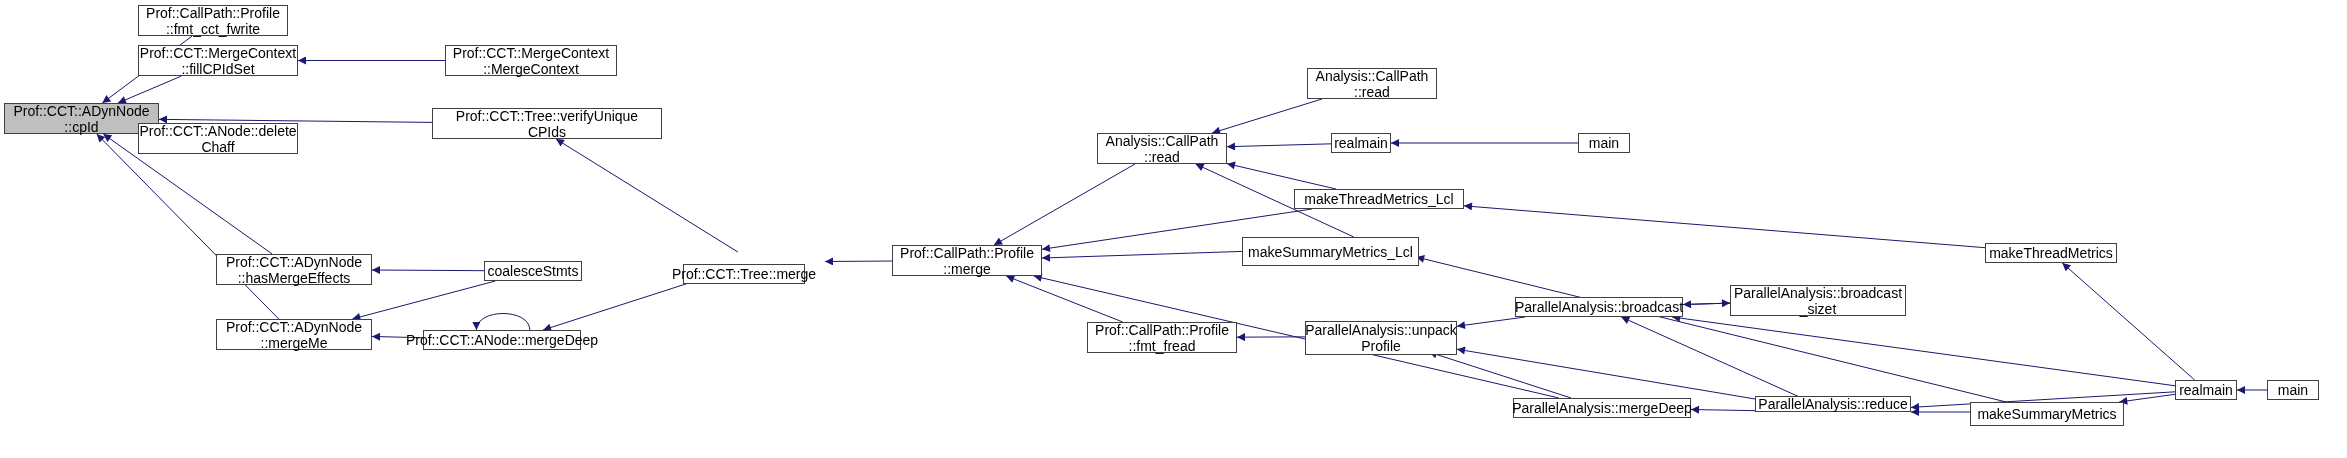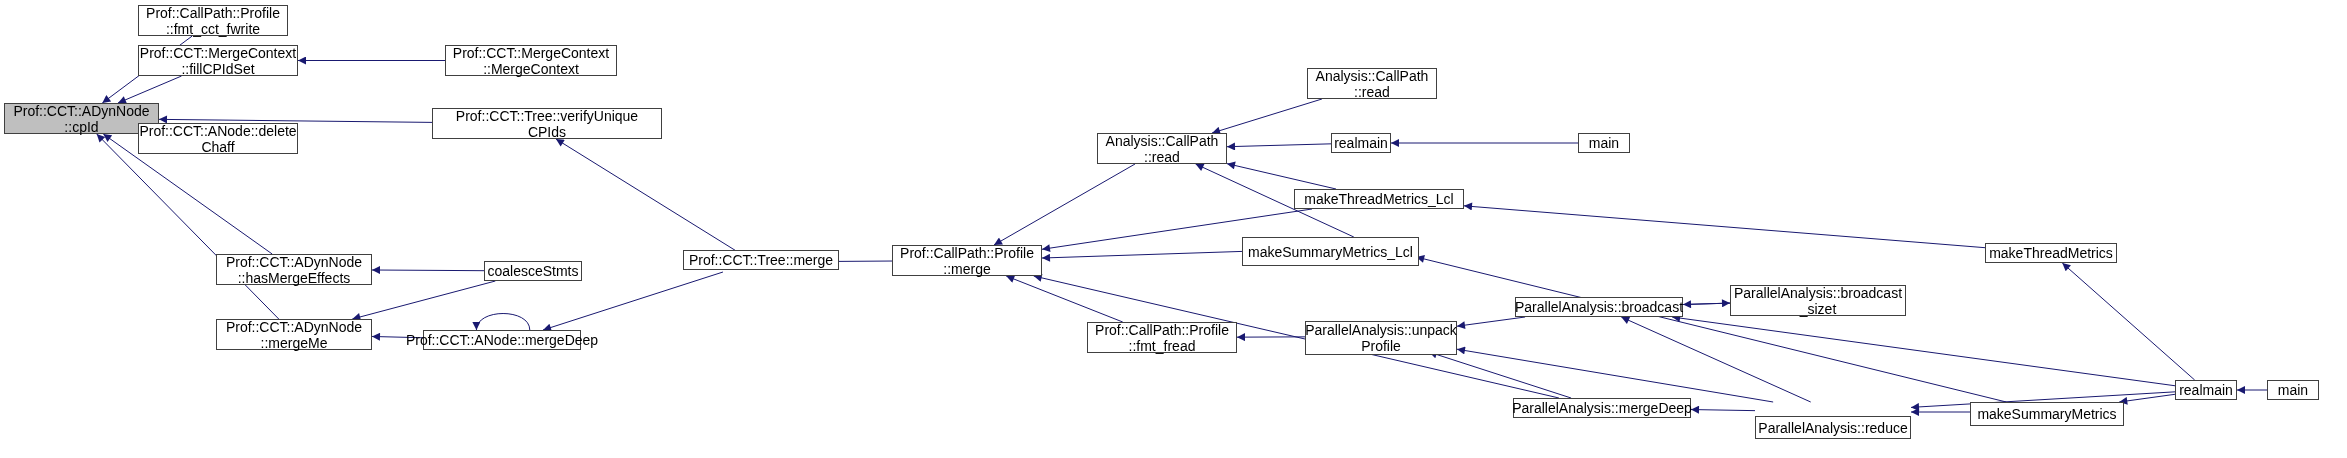--- a/index.html
+++ b/index.html
@@ -72,37 +72,37 @@
   <div class="node" style="left:432px;top:108px;width:230px;height:31px">Prof::CCT::Tree::verifyUnique
 CPIds</div>
   <div class="node" style="left:138px;top:123px;width:160px;height:31px">Prof::CCT::ANode::delete
 Chaff</div>
   <div class="node" style="left:216px;top:254px;width:156px;height:31px">Prof::CCT::ADynNode
 ::hasMergeEffects</div>
   <div class="node" style="left:484px;top:261px;width:98px;height:20px">coalesceStmts</div>
   <div class="node" style="left:216px;top:319px;width:156px;height:31px">Prof::CCT::ADynNode
 ::mergeMe</div>
   <div class="node" style="left:423px;top:330px;width:158px;height:20px">Prof::CCT::ANode::mergeDeep</div>
-  <div class="node" style="left:683px;top:250px;width:156px;height:20px">Prof::CCT::Tree::merge</div>
+  <div class="node" style="left:683px;top:264px;width:122px;height:20px">Prof::CCT::Tree::merge</div>
   <div class="node" style="left:892px;top:245px;width:150px;height:31px">Prof::CallPath::Profile
 ::merge</div>
   <div class="node" style="left:1097px;top:133px;width:130px;height:31px">Analysis::CallPath
 ::read</div>
   <div class="node" style="left:1307px;top:68px;width:130px;height:31px">Analysis::CallPath
 ::read</div>
   <div class="node" style="left:1331px;top:133px;width:60px;height:20px">realmain</div>
   <div class="node" style="left:1578px;top:133px;width:52px;height:20px">main</div>
   <div class="node" style="left:1294px;top:189px;width:170px;height:20px">makeThreadMetrics_Lcl</div>
   <div class="node" style="left:1242px;top:237px;width:177px;height:29px">makeSummaryMetrics_Lcl</div>
   <div class="node" style="left:1087px;top:322px;width:150px;height:31px">Prof::CallPath::Profile
 ::fmt_fread</div>
   <div class="node" style="left:1305px;top:321px;width:152px;height:34px">ParallelAnalysis::unpack
 Profile</div>
   <div class="node" style="left:1515px;top:297px;width:168px;height:20px">ParallelAnalysis::broadcast</div>
   <div class="node" style="left:1730px;top:285px;width:176px;height:31px">ParallelAnalysis::broadcast
 _sizet</div>
   <div class="node" style="left:1513px;top:398px;width:178px;height:20px">ParallelAnalysis::mergeDeep</div>
-  <div class="node" style="left:1755px;top:416px;width:156px;height:23px">ParallelAnalysis::reduce</div>
+  <div class="node" style="left:1755px;top:396px;width:156px;height:16px">ParallelAnalysis::reduce</div>
   <div class="node" style="left:1985px;top:243px;width:132px;height:20px">makeThreadMetrics</div>
   <div class="node" style="left:1970px;top:402px;width:154px;height:24px">makeSummaryMetrics</div>
   <div class="node" style="left:2175px;top:380px;width:62px;height:20px">realmain</div>
   <div class="node" style="left:2267px;top:380px;width:52px;height:20px">main</div>
 </div>
 
 </body></html>

